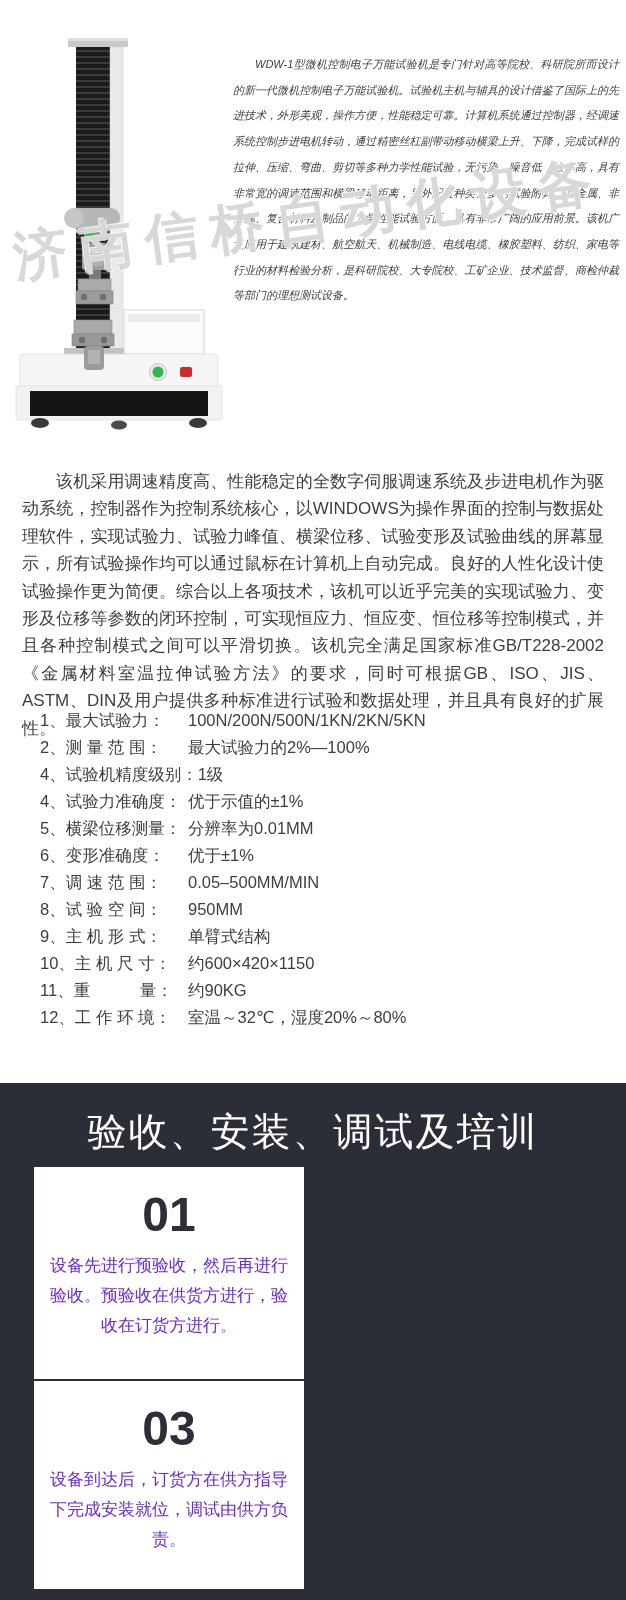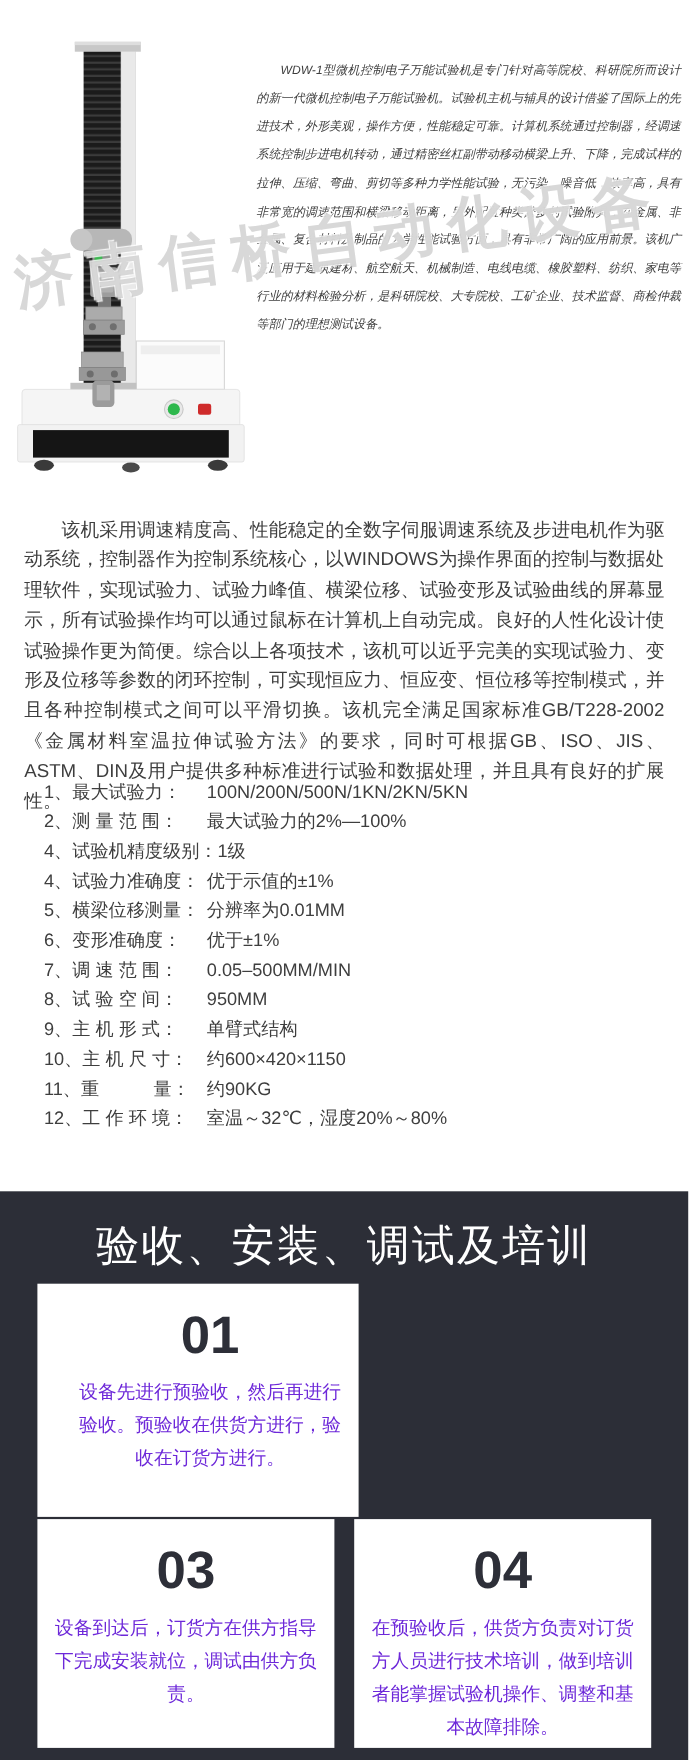--- a/index.html
+++ b/index.html
@@ -27,21 +27,21 @@
   }
   .specs{ position:absolute; left:40px; top:707px; width:566px; font-size:16.5px; }
   .spec-row{ display:flex; height:27px; line-height:27px; white-space:pre; }
   .spec-label{ display:inline-block; min-width:148px; }
   .dark-section{ position:absolute; left:0; top:1083px; width:626px; height:517px; background:#2c2e37; }
   .service-title{
     position:absolute; left:0; top:22px; width:626px; text-align:center;
     color:#ffffff; font-size:39px; font-weight:400; letter-spacing:2px;
   }
   .card{ position:absolute; width:270px; background:#ffffff; }
-  .card.c1{ left:34px;  top:84px;  height:212px;padding-left:22px; }
+  .card.c1{ left:34px;  top:84px;  height:212px; }
   .card.c2{ left:322px; top:84px;  height:196px; }
   .card.c3{ left:34px;  top:298px; height:208px; }
   .card.c4{ left:322px; top:298px; height:208px; }
   .card-number{ margin-top:24px; text-align:center; font-size:48px; line-height:48px; font-weight:bold; color:#2d2f38; }
   .card-text{ margin:12px 13px 0; font-size:17px; line-height:30px; text-align:center; color:#6d28d9; }
 </style>
 </head>
 <body>
 
 <div class="page">
@@ -134,19 +134,15 @@
     <div class="service-title">验收、安装、调试及培训</div>
 
     <div class="card c1">
       <div class="card-number">01</div>
       <div class="card-text">设备先进行预验收，然后再进行验收。预验收在供货方进行，验收在订货方进行。</div>
     </div>
     <div class="card c3">
       <div class="card-number">03</div>
       <div class="card-text">设备到达后，订货方在供方指导下完成安装就位，调试由供方负责。</div>
     </div>
-    <div class="card c4">
-      <div class="card-number">04</div>
-      <div class="card-text">在预验收后，供货方负责对订货方人员进行技术培训，做到培训者能掌握试验机操作、调整和基本故障排除。</div>
-    </div>
   </div>
 
 </div>
 
 </body></html>

